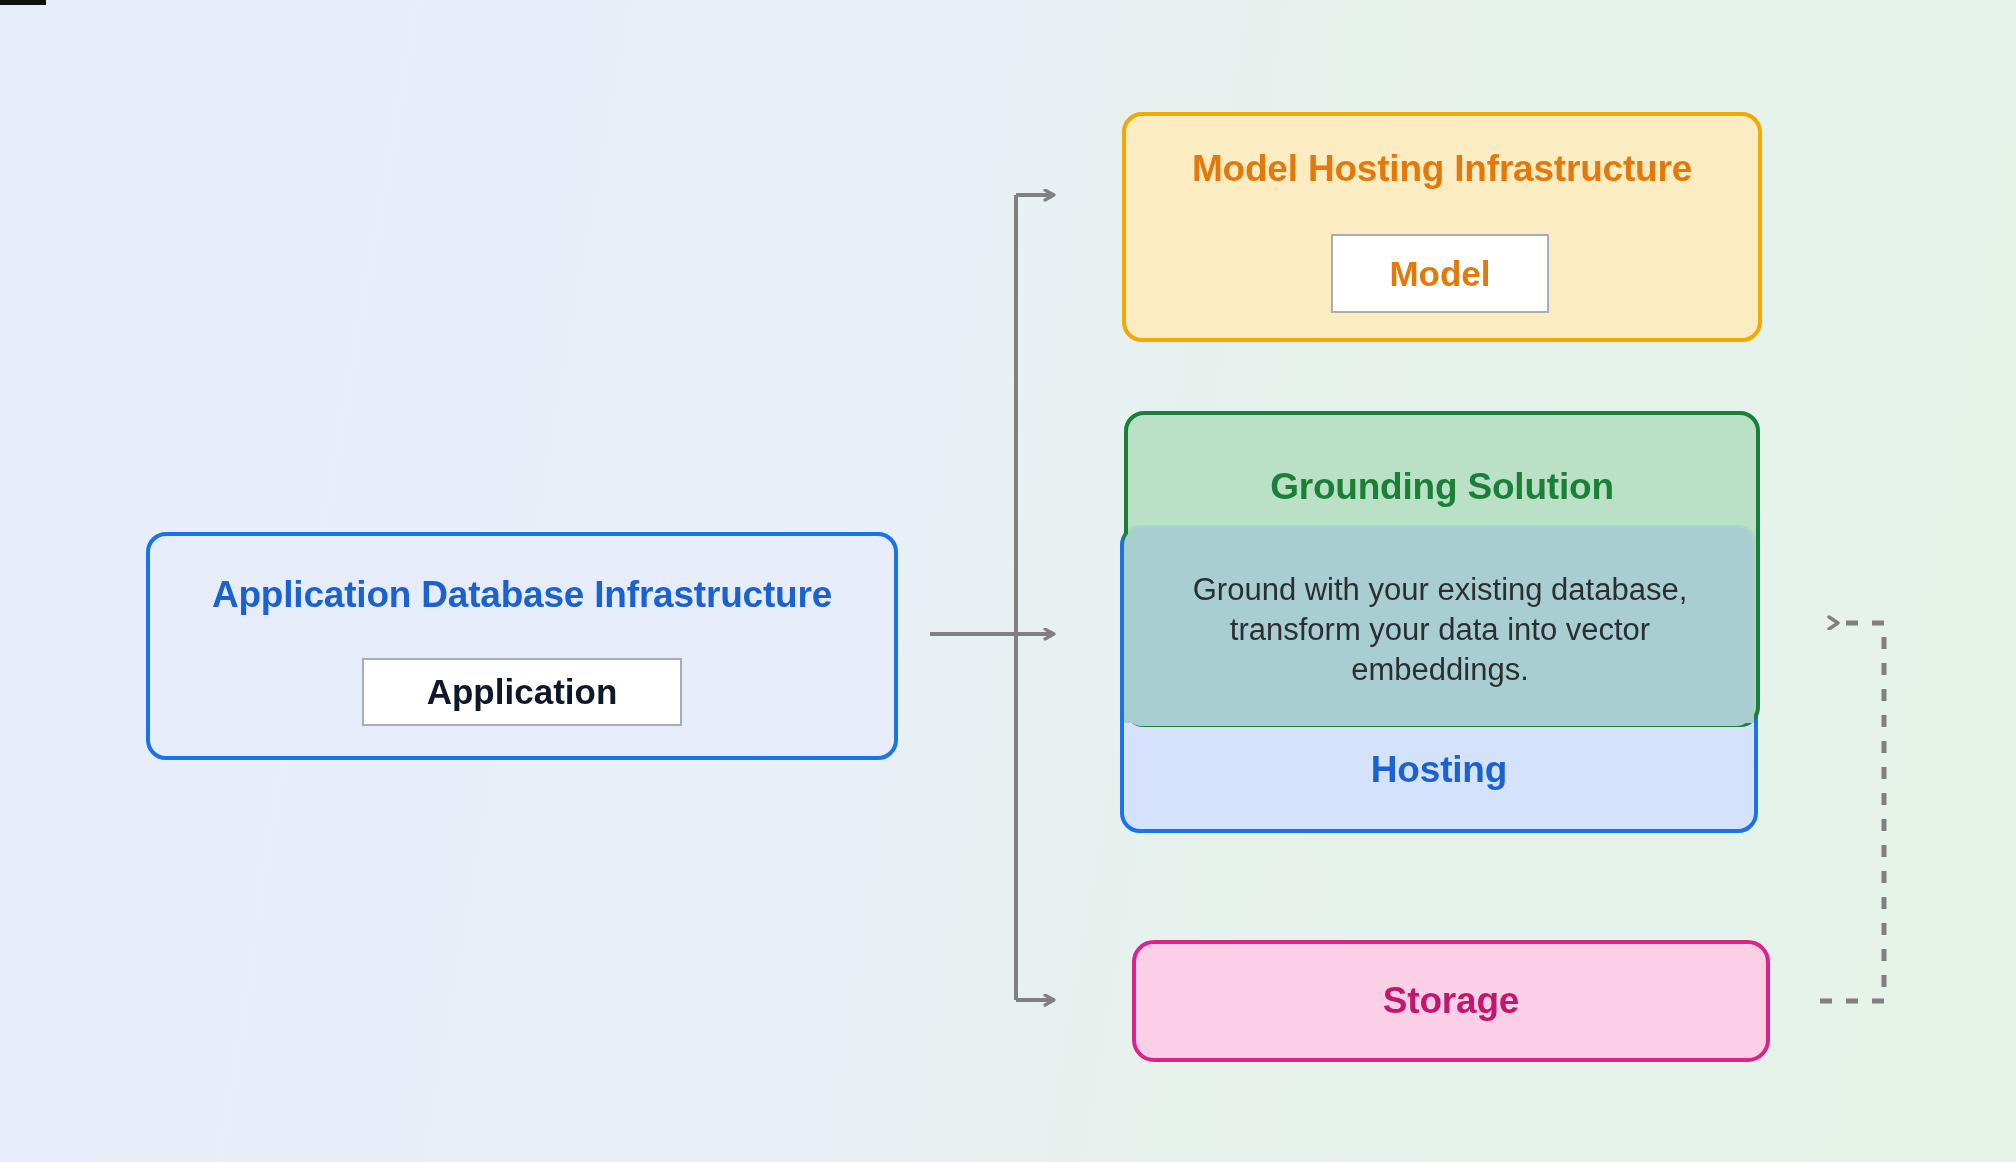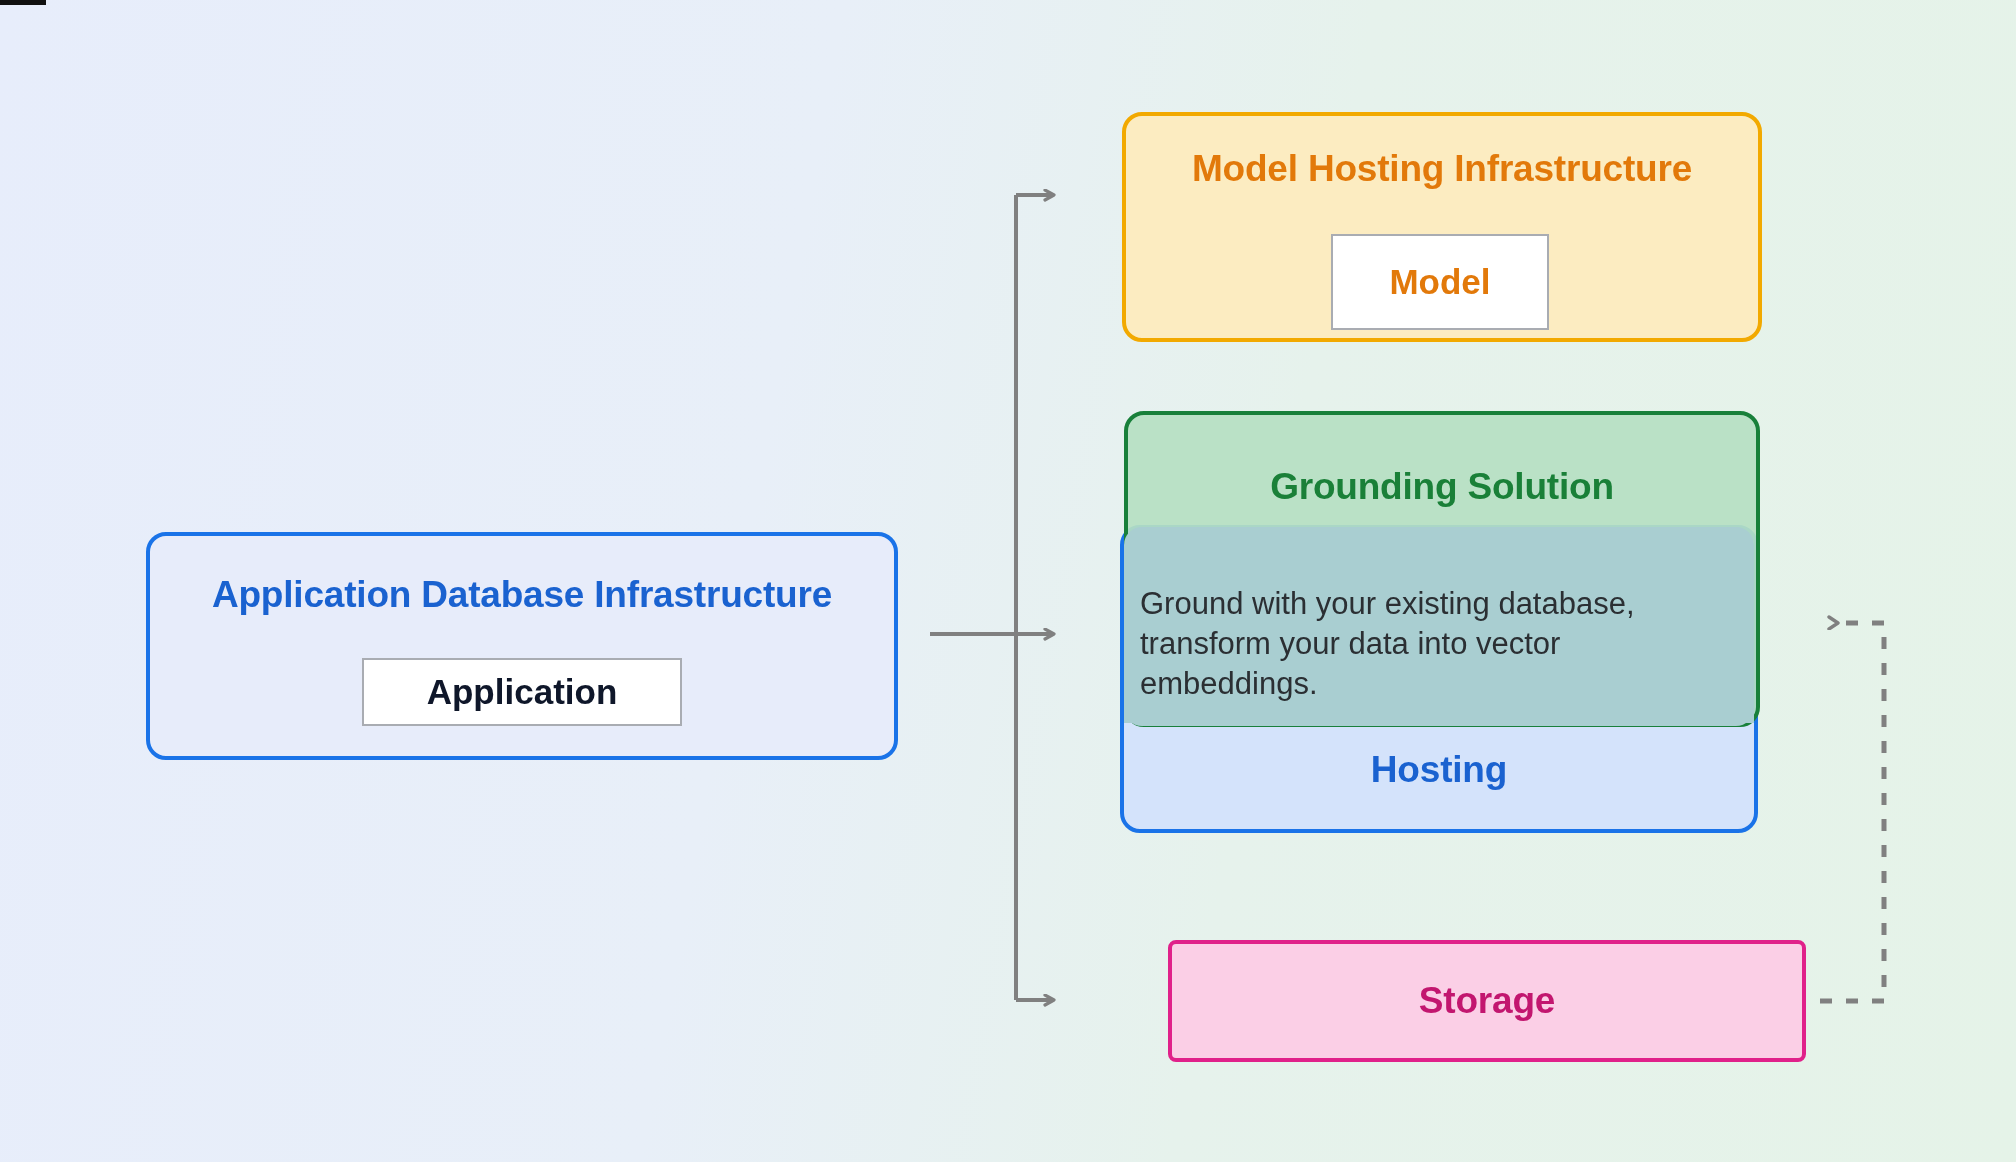--- a/index.html
+++ b/index.html
@@ -90,21 +90,21 @@
   }
   #model-host .node-title {
     top: 32px;
     font-size: 37px;
     color: #e2790a;
   }
   #model-chip {
     left: 205px;
     top: 118px;
     width: 218px;
-    height: 96px;
+    height: 79px;
     font-size: 35px;
     color: #e2790a;
   }
 
   
   #grounding {
     left: 1124px;
     top: 411px;
     width: 636px;
     height: 316px;
@@ -153,37 +153,38 @@
     top: 690px;
     width: 630px;
     height: 36px;
     background: #a9ced1;
     border-radius: 0 0 18px 18px;
     z-index: 4;
   }
   #overlap-text {
     position: absolute;
     left: 1140px;
-    top: 584px;
+    top: 570px;
     width: 600px;
     z-index: 6;
+    text-align: center;
     font-size: 31px;
     line-height: 40px;
     color: #2b2f33;
   }
 
   
   #storage {
-    left: 1168px;
+    left: 1132px;
     top: 940px;
     width: 638px;
     height: 122px;
     background: #fbcfe6;
     border: 4px solid #e0218a;
-    border-radius: 8px;
+    border-radius: 22px;
   }
   #storage .node-title {
     top: 36px;
     font-size: 37px;
     color: #c2166f;
   }
 
   
   #connectors {
     position: absolute;

